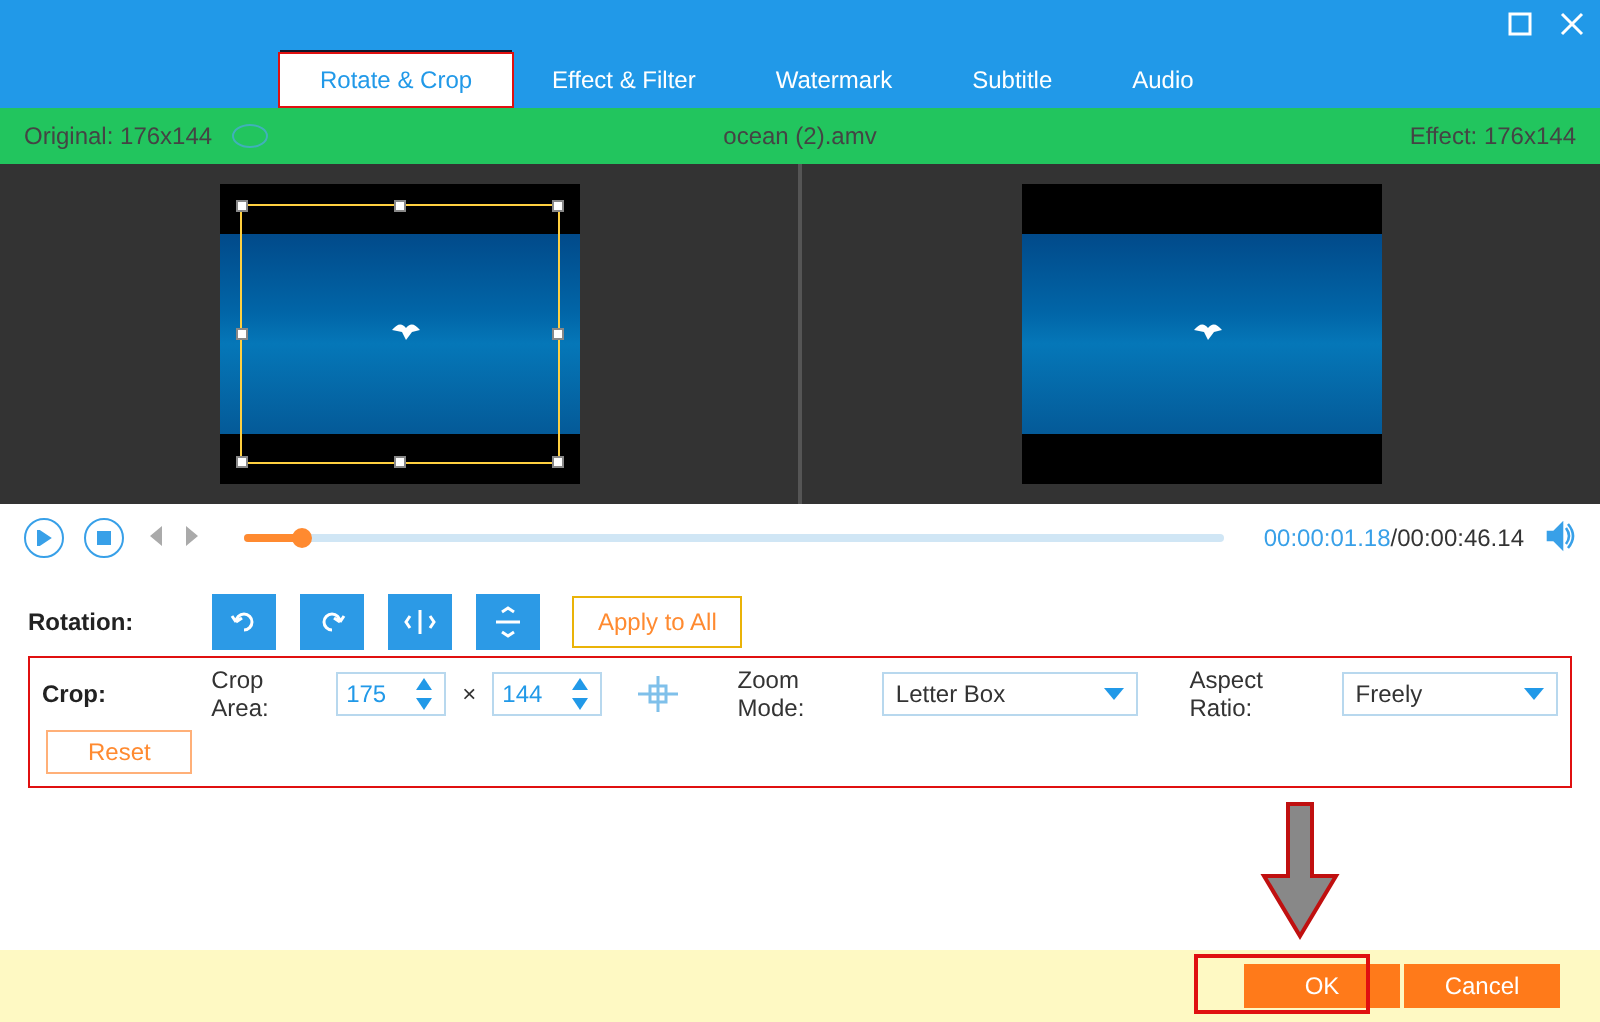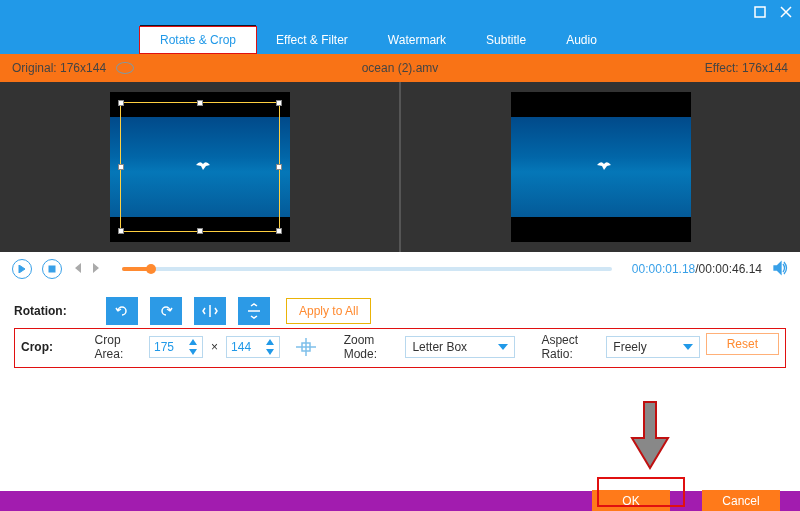--- a/index.html
+++ b/index.html
@@ -3,21 +3,21 @@
 <meta charset="utf-8">
 <style>
 *{box-sizing:border-box;margin:0;padding:0;font-family:Arial,sans-serif;font-size:12px}
 body{width:800px;height:511px;background:#fff;position:relative;overflow:hidden}
 .titlebar{height:26px;background:#2199e8;display:flex;justify-content:flex-end;align-items:center;padding-right:8px;gap:14px}
 .titlebar svg{width:12px;height:12px;stroke:#fff;stroke-width:1.5;fill:none}
 .tabbar{height:28px;background:#2199e8;display:flex;align-items:center;padding-left:140px;gap:0}
 .tab{color:#fff;padding:0 20px;height:28px;display:flex;align-items:center;cursor:pointer;position:relative}
 .tab.active{background:#fff;color:#2199e8;border-top:2px solid #0f172a;margin-top:-2px}
 .tab-highlight{position:absolute;border:1.5px solid #e01010;top:-1px;bottom:-1px;left:-1px;right:-1px;pointer-events:none}
-.infobar{height:28px;background:#f97316;display:flex;align-items:center;padding:0 12px;position:relative;color:#444}
+.infobar{height:28px;background:#22c55e;display:flex;align-items:center;padding:0 12px;position:relative;color:#444}
 .infobar .center{position:absolute;left:50%;transform:translateX(-50%)}
 .infobar .right{margin-left:auto}
 .eye{margin-left:10px;width:18px;height:12px;border:1px solid #4da8e0;border-radius:50%;position:relative;opacity:.7}
 .preview-row{height:170px;background:#333;display:flex}
 .preview{flex:1;background:#333;position:relative;display:flex;align-items:center;justify-content:center}
 .preview+.preview{border-left:2px solid #555}
 .vframe{width:180px;height:150px;background:#000;position:relative;display:flex;align-items:center;justify-content:center}
 .vimg{width:180px;height:100px;background:linear-gradient(180deg,#014a8a 0%,#0166a8 40%,#0577b8 55%,#045a98 100%);position:relative}
 .bird{position:absolute;left:48%;top:42%;width:14px;height:10px}
 .bird svg{width:14px;height:10px;fill:#fff}
@@ -34,37 +34,37 @@
 .timeline-prog{position:absolute;left:0;top:0;bottom:0;width:6%;background:#ff8a30;border-radius:2px}
 .timeline-thumb{position:absolute;left:6%;top:50%;width:10px;height:10px;background:#ff8a30;border-radius:50%;transform:translate(-50%,-50%)}
 .time{color:#38a0e8}.time .total{color:#333}
 .vol svg{width:16px;height:16px;fill:#38a0e8}
 .controls{padding:8px 14px}
 .row{display:flex;align-items:center;height:34px;gap:12px}
 .label{width:80px;color:#222;font-weight:bold}
 .sqbtn{width:32px;height:28px;background:#2c9ae6;display:flex;align-items:center;justify-content:center;cursor:pointer}
 .sqbtn svg{width:16px;height:16px;fill:#fff;stroke:#fff}
 .apply{border:1px solid #eab308;color:#ff8a30;padding:5px 12px;background:#fff;cursor:pointer;margin-left:4px}
-.crop-section{border:1.5px solid #e01010;padding:4px 6px 6px;display:flex;flex-direction:row;gap:4px}
+.crop-section{border:1.5px solid #e01010;padding:4px 6px 6px;display:flex;flex-direction:column;gap:4px}
 .crop-row{display:flex;align-items:center;gap:6px}
 .crop-row .label{width:80px}
 .field-label{color:#333}
 .numbox{display:flex;align-items:center;border:1px solid #b8d8ee;height:22px;width:56px}
 .numbox input{border:none;width:34px;padding:0 4px;color:#2199e8;outline:none;height:20px}
 .spinners{display:flex;flex-direction:column;width:18px}
 .spinners div{height:10px;display:flex;align-items:center;justify-content:center}
 .spinners svg{width:8px;height:6px;fill:#2199e8}
 .times{color:#333;margin:0 2px}
 .centerbtn{width:28px;height:22px;display:flex;align-items:center;justify-content:center;margin-left:8px}
 .centerbtn svg{stroke:#7fc0ea;stroke-width:1.5;fill:none}
 .selwrap{display:flex;align-items:center;gap:6px;margin-left:20px}
 .select{border:1px solid #b8d8ee;height:22px;width:110px;display:flex;align-items:center;justify-content:space-between;padding:0 6px;color:#333;cursor:pointer}
 .select svg{width:10px;height:6px;fill:#2199e8}
 .reset{border:1px solid #ffb078;color:#ff8a30;background:#fff;padding:3px 20px;cursor:pointer;margin-left:2px}
-.footer{position:absolute;bottom:0;left:0;right:0;height:20px;background:#a21caf;display:flex;align-items:center;justify-content:flex-end;padding-right:20px;gap:32px}
+.footer{position:absolute;bottom:0;left:0;right:0;height:36px;background:#fef9c3;display:flex;align-items:center;justify-content:flex-end;padding-right:20px;gap:2px}
 .okbtn,.cancelbtn{width:78px;height:22px;background:#ff7a1a;color:#fff;border:none;cursor:pointer;display:flex;align-items:center;justify-content:center}
 .okbox{position:absolute;border:2px solid #e01010;right:115px;bottom:4px;width:88px;height:30px;pointer-events:none}
 .arrow{position:absolute;right:130px;bottom:38px;pointer-events:none}
 .arrow svg{width:40px;height:70px;fill:#888;stroke:#c01010;stroke-width:2}
 </style>
 </head>
 <body>
 
 <div class="titlebar">
   <span><svg viewBox="0 0 12 12">

